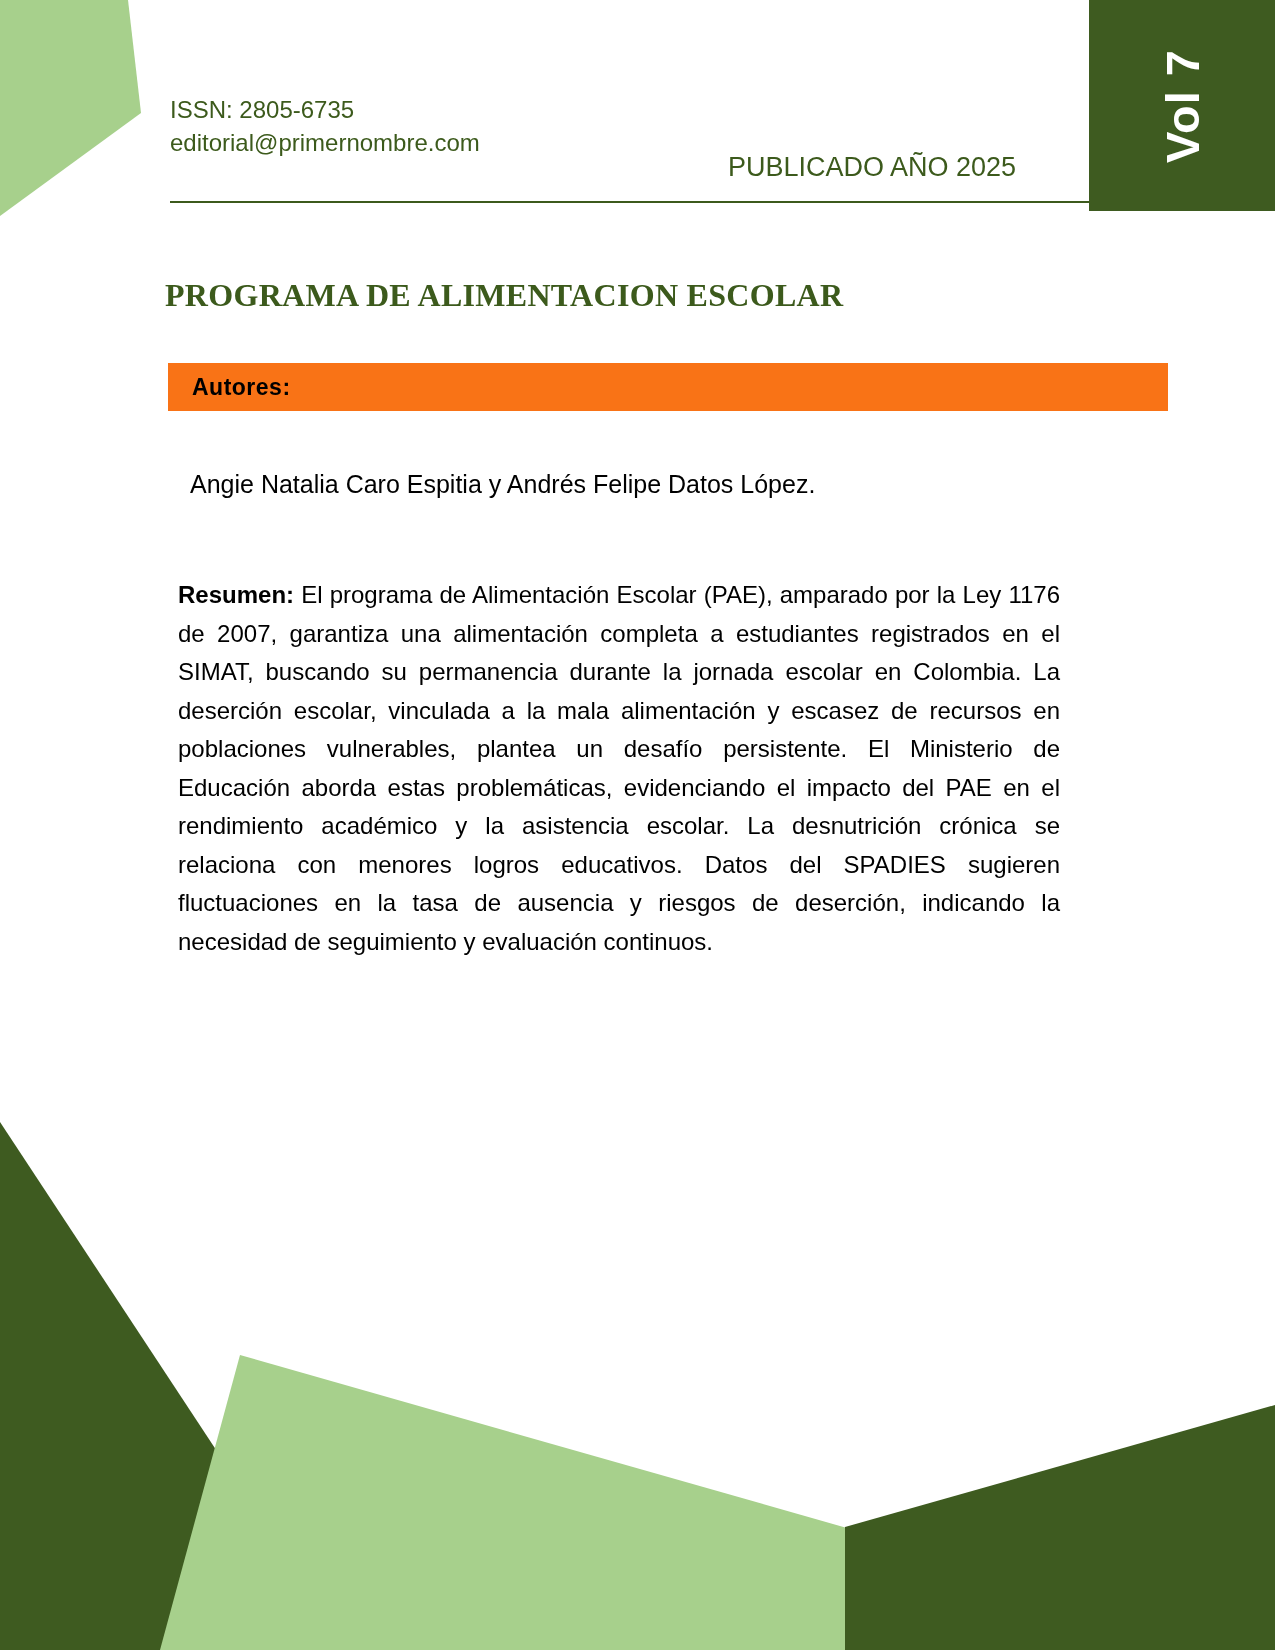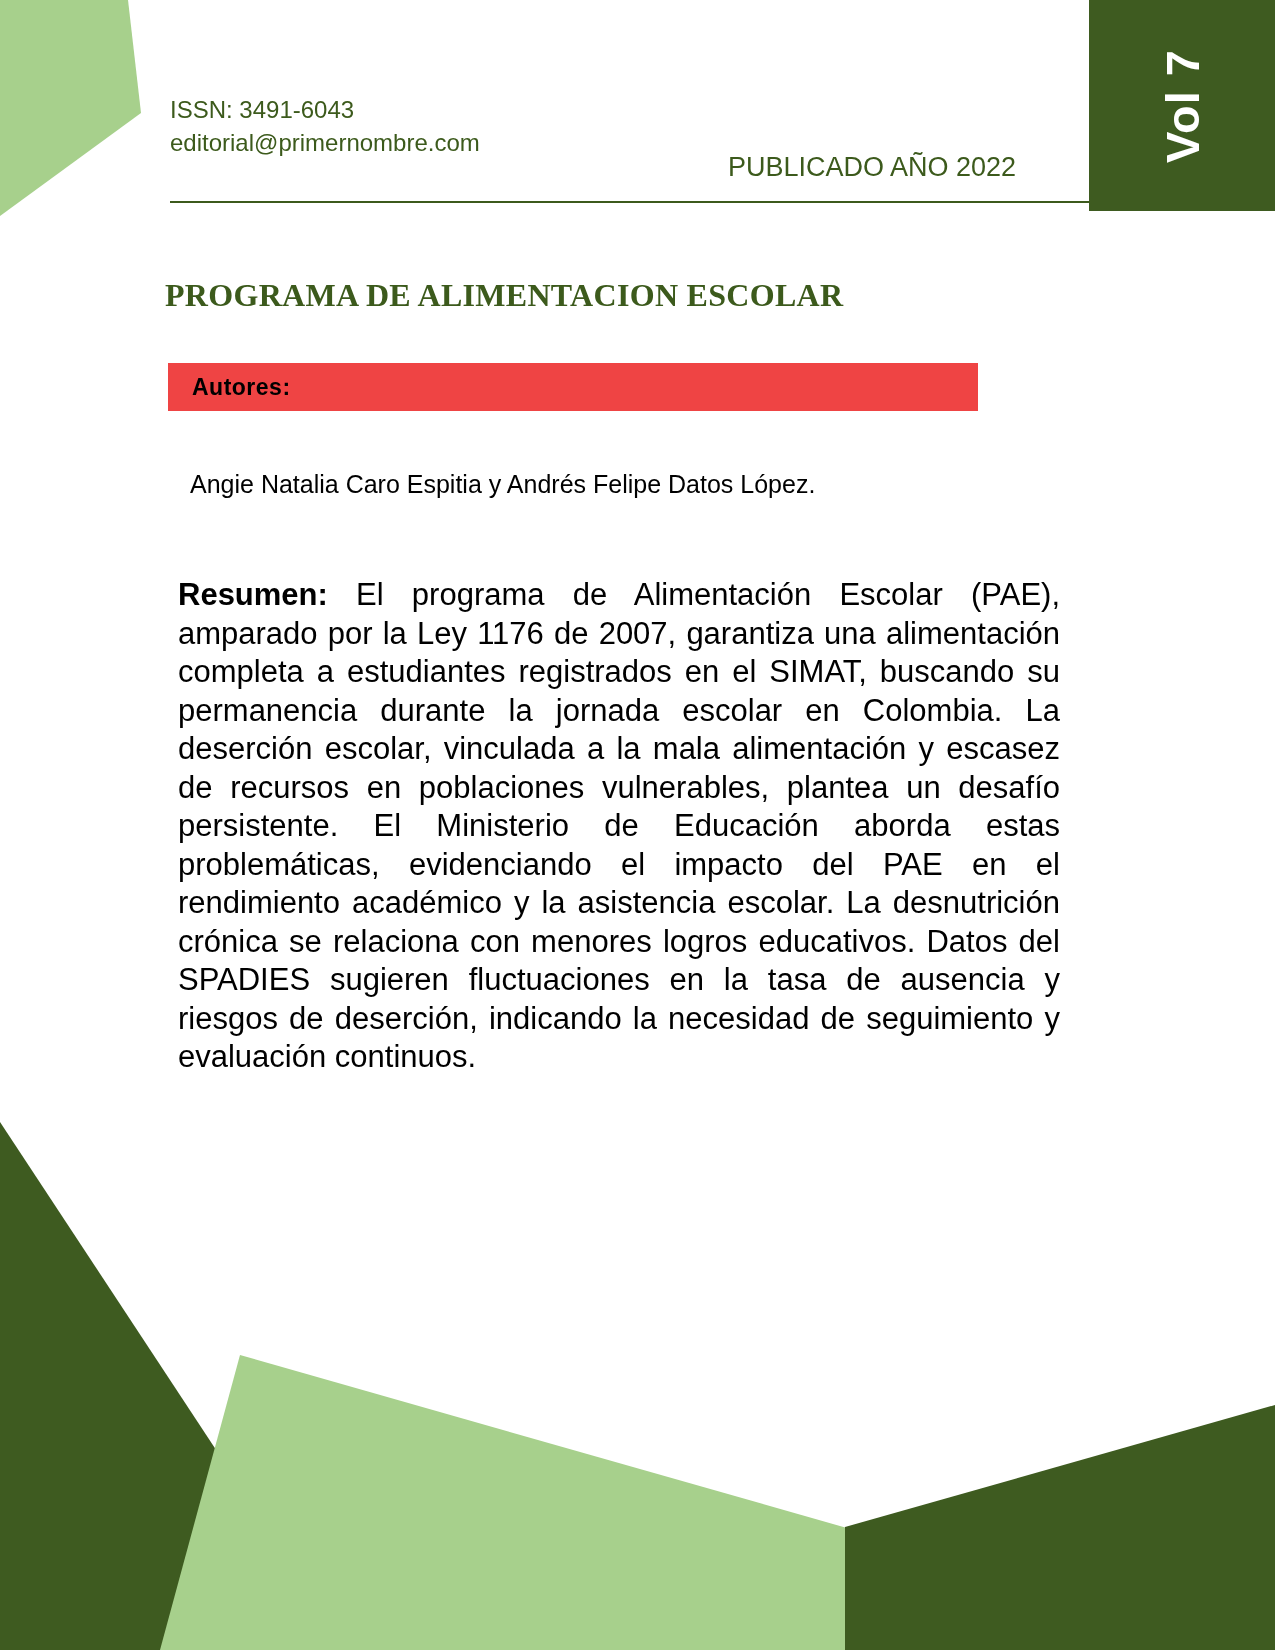--- a/index.html
+++ b/index.html
@@ -83,22 +83,22 @@
     font-weight:bold;
     letter-spacing:0.3px;
     z-index:3;
     font-family:Liberation Serif, serif;
   }
 
   
   #authors-band {
     position:absolute;
     left:168px; top:363px;
-    width:810px; height:48px;
-    background:#ef4444;
+    width:1000px; height:48px;
+    background:#f97316;
     z-index:3;
   }
   #authors-band .band-label {
     position:absolute;
     left:24px; top:50%;
     transform:translateY(-50%);
     color:#000000;
     font-size:23px;
     font-weight:bold;
     letter-spacing:0.5px;
@@ -113,21 +113,21 @@
     z-index:3;
     font-family:"Liberation Sans", sans-serif;
   }
 
   
   #abstract {
     position:absolute;
     left:178px; top:576px;
     width:882px;
     color:#000000;
-    font-size:31px;
+    font-size:24px;
     line-height:38.5px;
     text-align:justify;
     z-index:3;
     font-family:"Liberation Sans", sans-serif;
   }
   #abstract .lead { font-weight:bold; }
 </style>
 </head>
 <body>
 
@@ -143,24 +143,24 @@
 
     <polygon points="1275,1405 1275,1650 845,1650 845,1527" fill="#3E5B20"></polygon>
   </svg>
 
   <div id="vol-tab">
     <span class="vol-text">Vol 7</span>
   </div>
 
   <div id="masthead">
     <div class="issn-lines">
-      <div>ISSN: 3491-6043</div>
+      <div>ISSN: 2805-6735</div>
       <div>editorial@primernombre.com</div>
     </div>
-    <div id="published-year">PUBLICADO AÑO 2022</div>
+    <div id="published-year">PUBLICADO AÑO 2025</div>
   </div>
   <div id="header-rule"></div>
 
   <h1 id="doc-title">PROGRAMA DE ALIMENTACION ESCOLAR</h1>
 
   <div id="authors-band">
     <span class="band-label">Autores:</span>
   </div>
   <div id="authors-names">Angie Natalia Caro Espitia y Andrés Felipe Datos López.</div>
 

